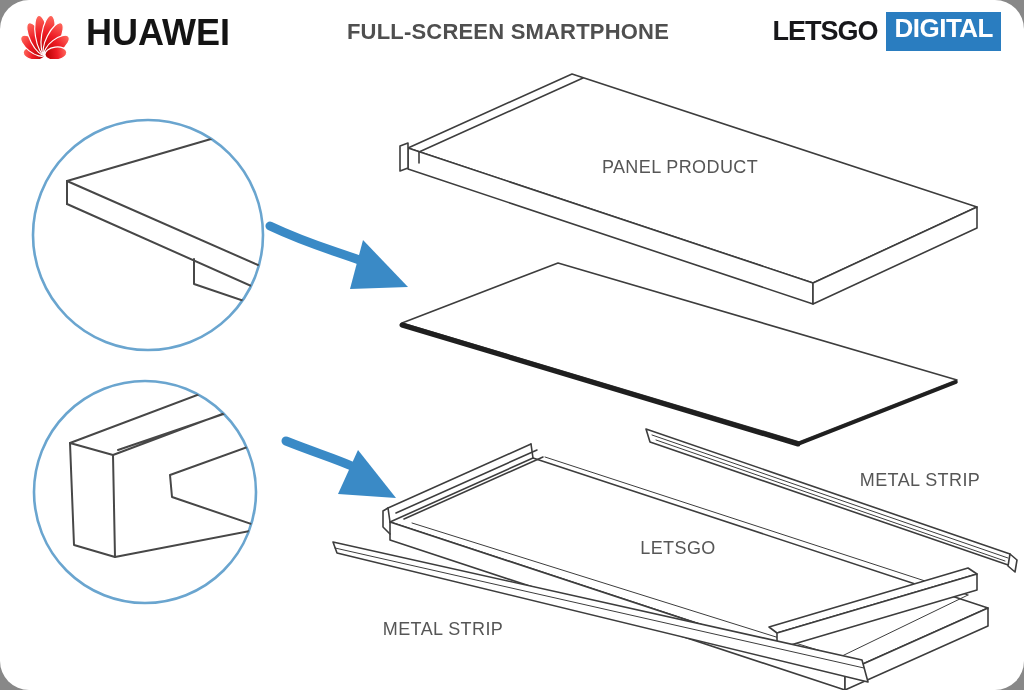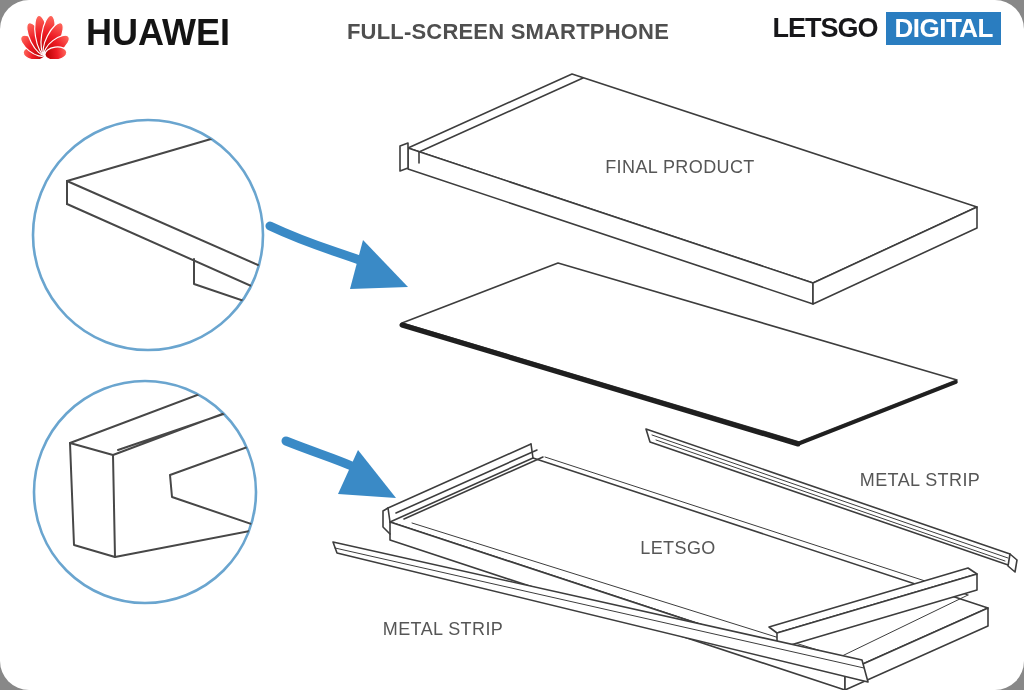--- a/index.html
+++ b/index.html
@@ -32,21 +32,21 @@
     font-size:22px;font-weight:700;color:var(--title-gray);letter-spacing:.2px;
   }
   .letsgo-logo{
     position:absolute;right:23px;top:12px;display:flex;align-items:center;gap:9px;
   }
   .letsgo-text{
     font-size:27px;font-weight:700;color:#17171a;letter-spacing:-1px;
   }
   .digital-box{
     background:var(--digital-box-blue);color:#ffffff;font-size:26px;font-weight:700;
-    letter-spacing:-.5px;padding:2px 8px 2px 8px;line-height:1.1;
+    letter-spacing:-.5px;padding:2px 8px 8px 8px;line-height:1.1;
   }
 
   
   .diagram-label{
     position:absolute;font-size:18px;color:var(--label-gray);
     letter-spacing:.4px;text-align:center;white-space:nowrap;
   }
   .lbl-final-product{left:580px;top:157px;width:200px;}
   .lbl-display-panel{left:580px;top:341px;width:200px;}
   .lbl-metal-strip-right{left:830px;top:470px;width:180px;}
@@ -182,18 +182,18 @@
   </svg>
   <div class="huawei-wordmark">HUAWEI</div>
 
   <div class="page-title">FULL-SCREEN SMARTPHONE</div>
 
   <div class="letsgo-logo">
     <span class="letsgo-text">LETSGO</span>
     <span class="digital-box">DIGITAL</span>
   </div>
 
-  <div class="diagram-label lbl-final-product">FINAL PRODUCT</div>
+  <div class="diagram-label lbl-final-product">PANEL PRODUCT</div>
   <div class="diagram-label lbl-metal-strip-right">METAL STRIP</div>
   <div class="diagram-label lbl-housing">LETSGO</div>
   <div class="diagram-label lbl-metal-strip-bottom">METAL STRIP</div>
 
 </div>
 
 </body></html>

